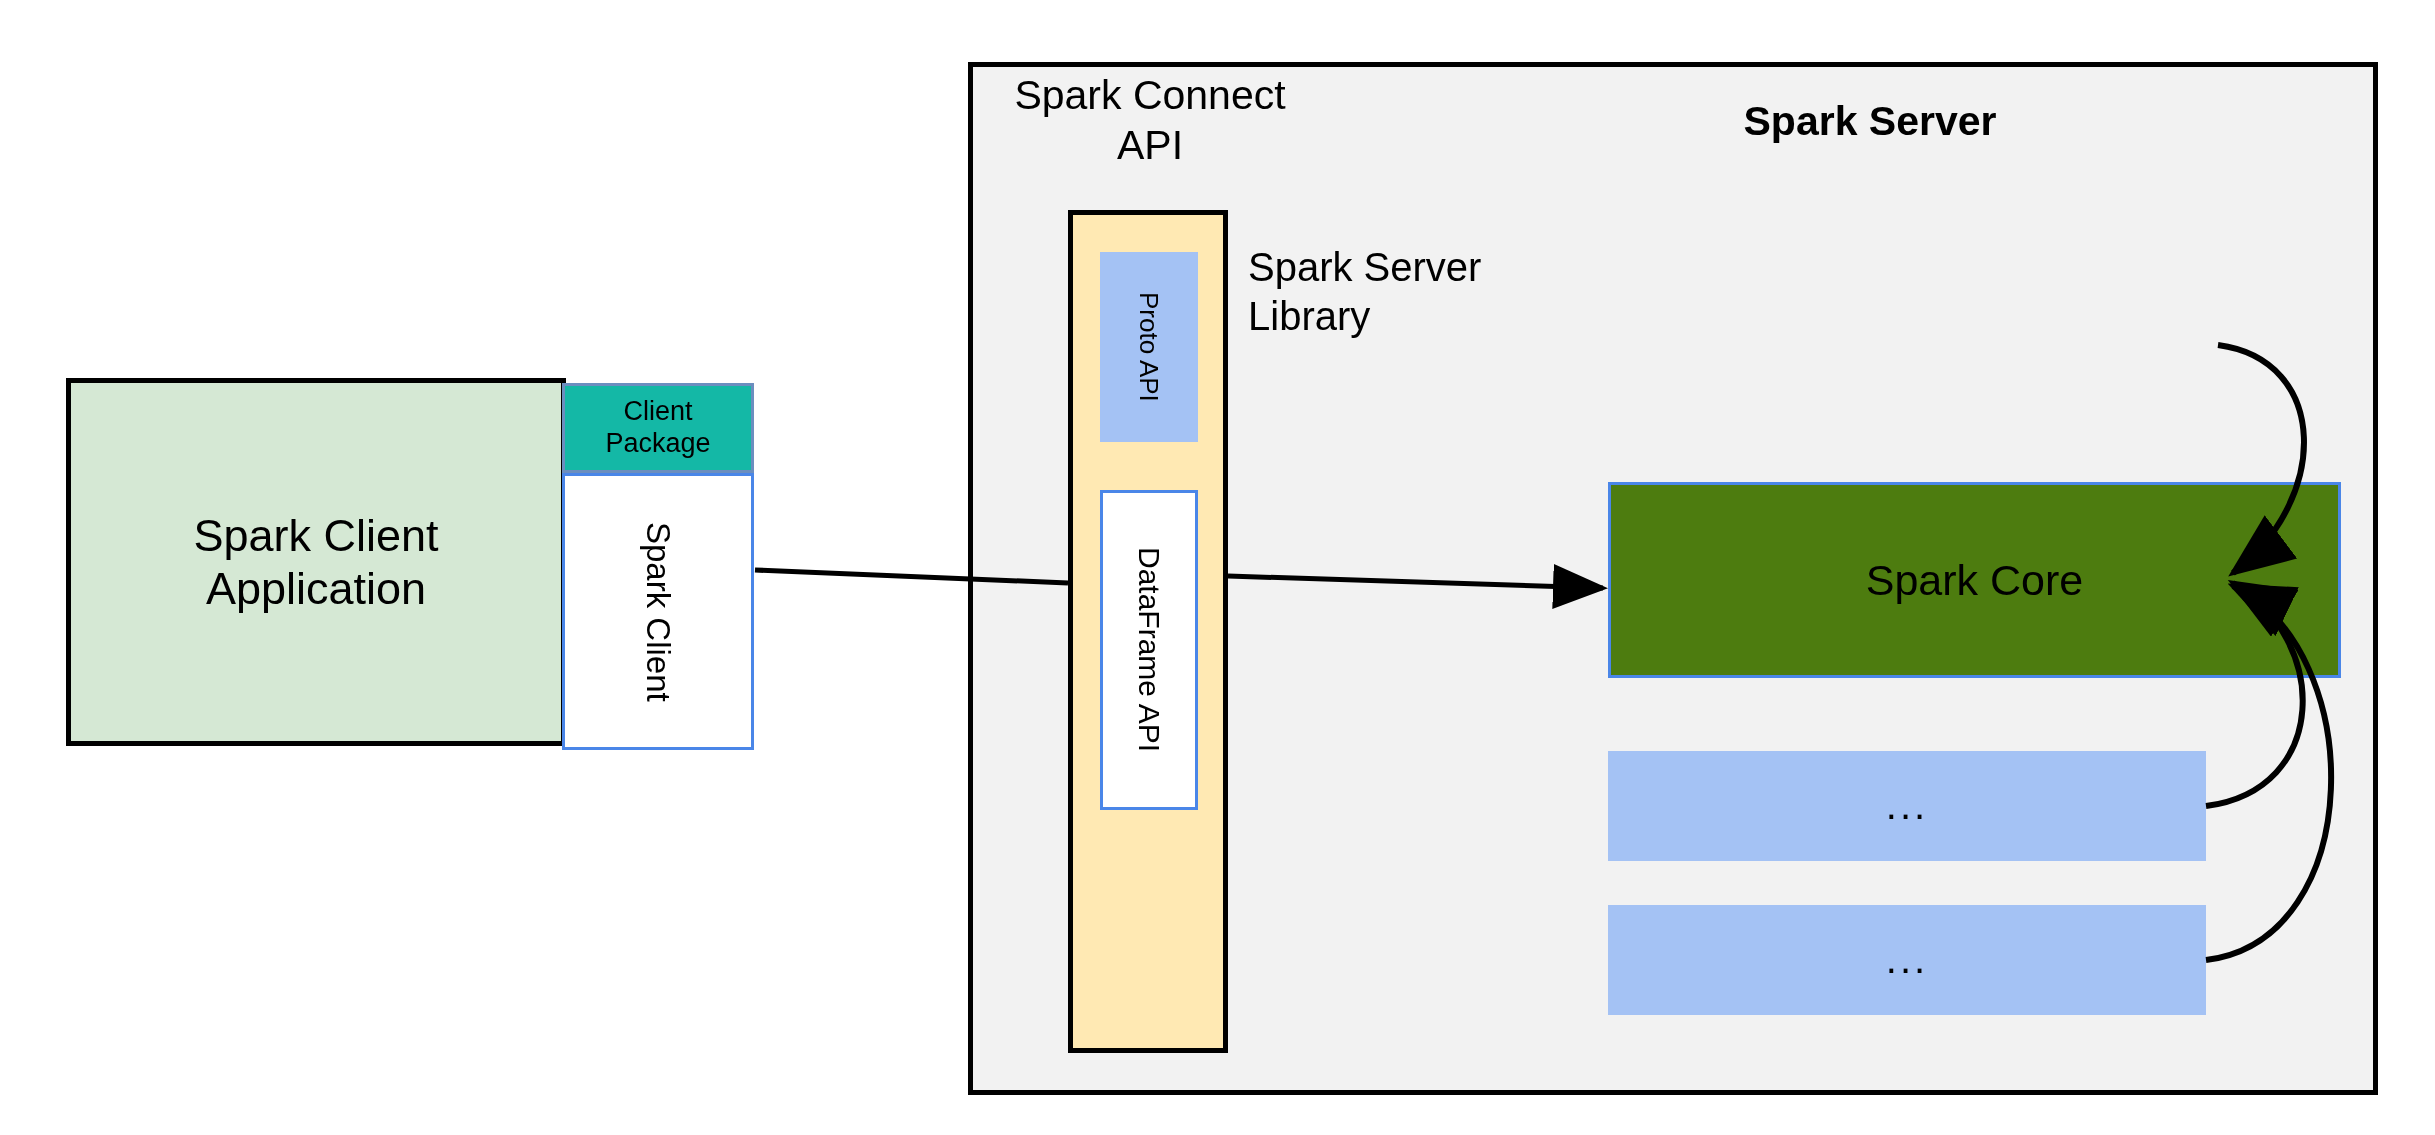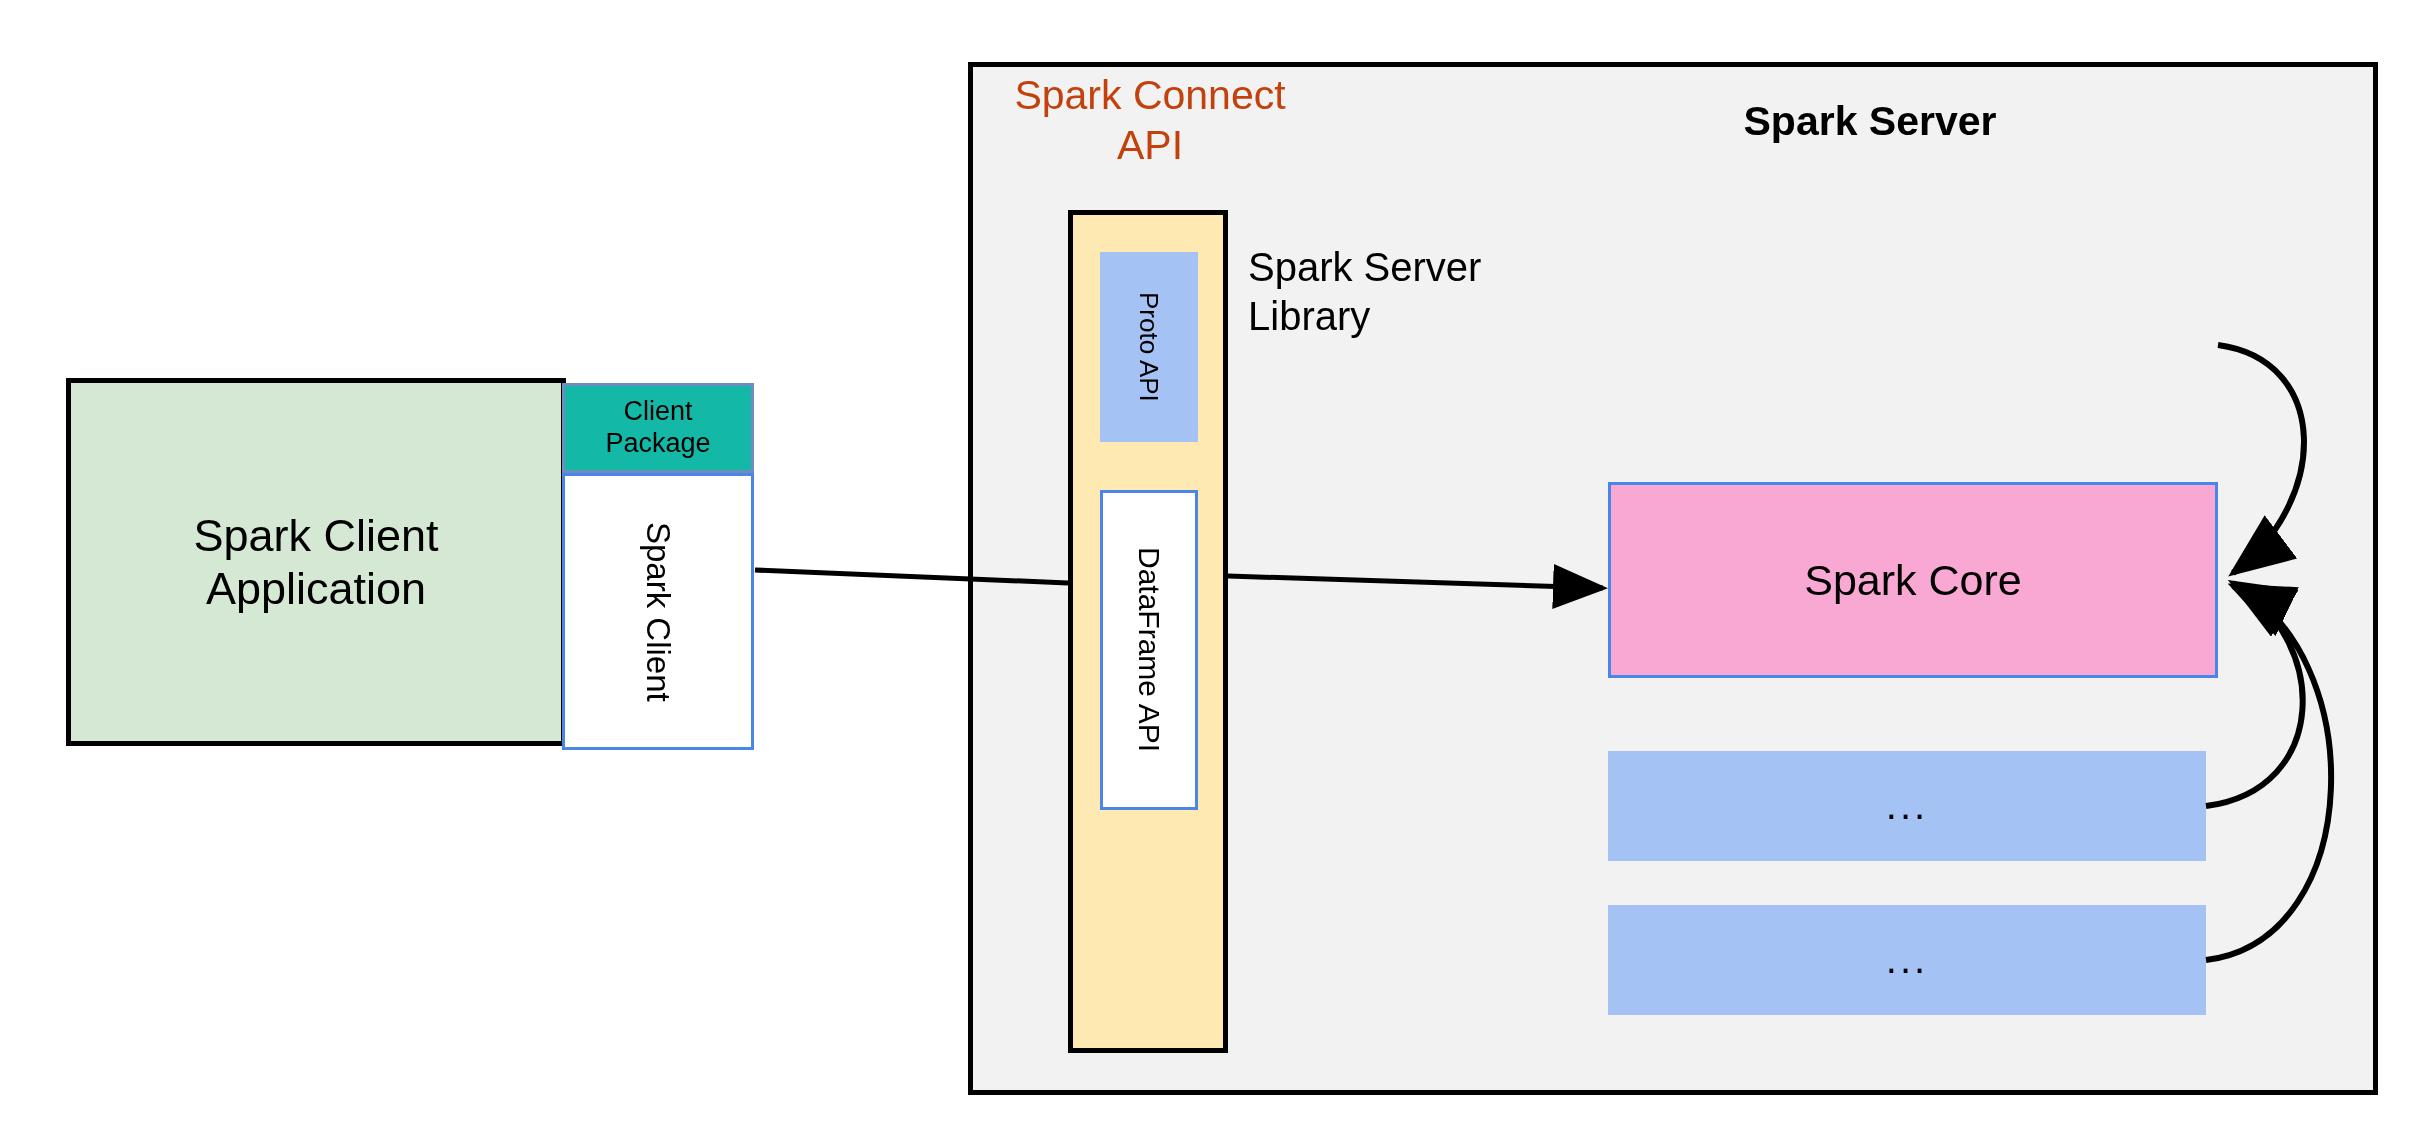--- a/index.html
+++ b/index.html
@@ -74,21 +74,21 @@
   }
   #spark-connect-api-label {
     position: absolute;
     left: 1005px;
     top: 70px;
     width: 290px;
     text-align: center;
     font-size: 41px;
     line-height: 1.22;
     white-space: pre-line;
-    color: #c2410c;
+    color: #000000;
   }
   #spark-server-title {
     position: absolute;
     left: 1660px;
     top: 98px;
     width: 420px;
     text-align: center;
     font-size: 41px;
     font-weight: bold;
     color: #000000;
@@ -138,23 +138,23 @@
     top: 277px;
     width: 610px;
     height: 152px;
     background: #a4c2f4;
     border: none;
     font-size: 43px;
   }
   #spark-core-box {
     left: 1608px;
     top: 482px;
-    width: 610px;
+    width: 733px;
     height: 196px;
-    background: #f9a8d4;
+    background: #4d7c0f;
     border: 3px solid #4a86e8;
     font-size: 43px;
   }
   #ellipsis-box-1 {
     left: 1608px;
     top: 751px;
     width: 598px;
     height: 110px;
     background: #a4c2f4;
     border: none;

